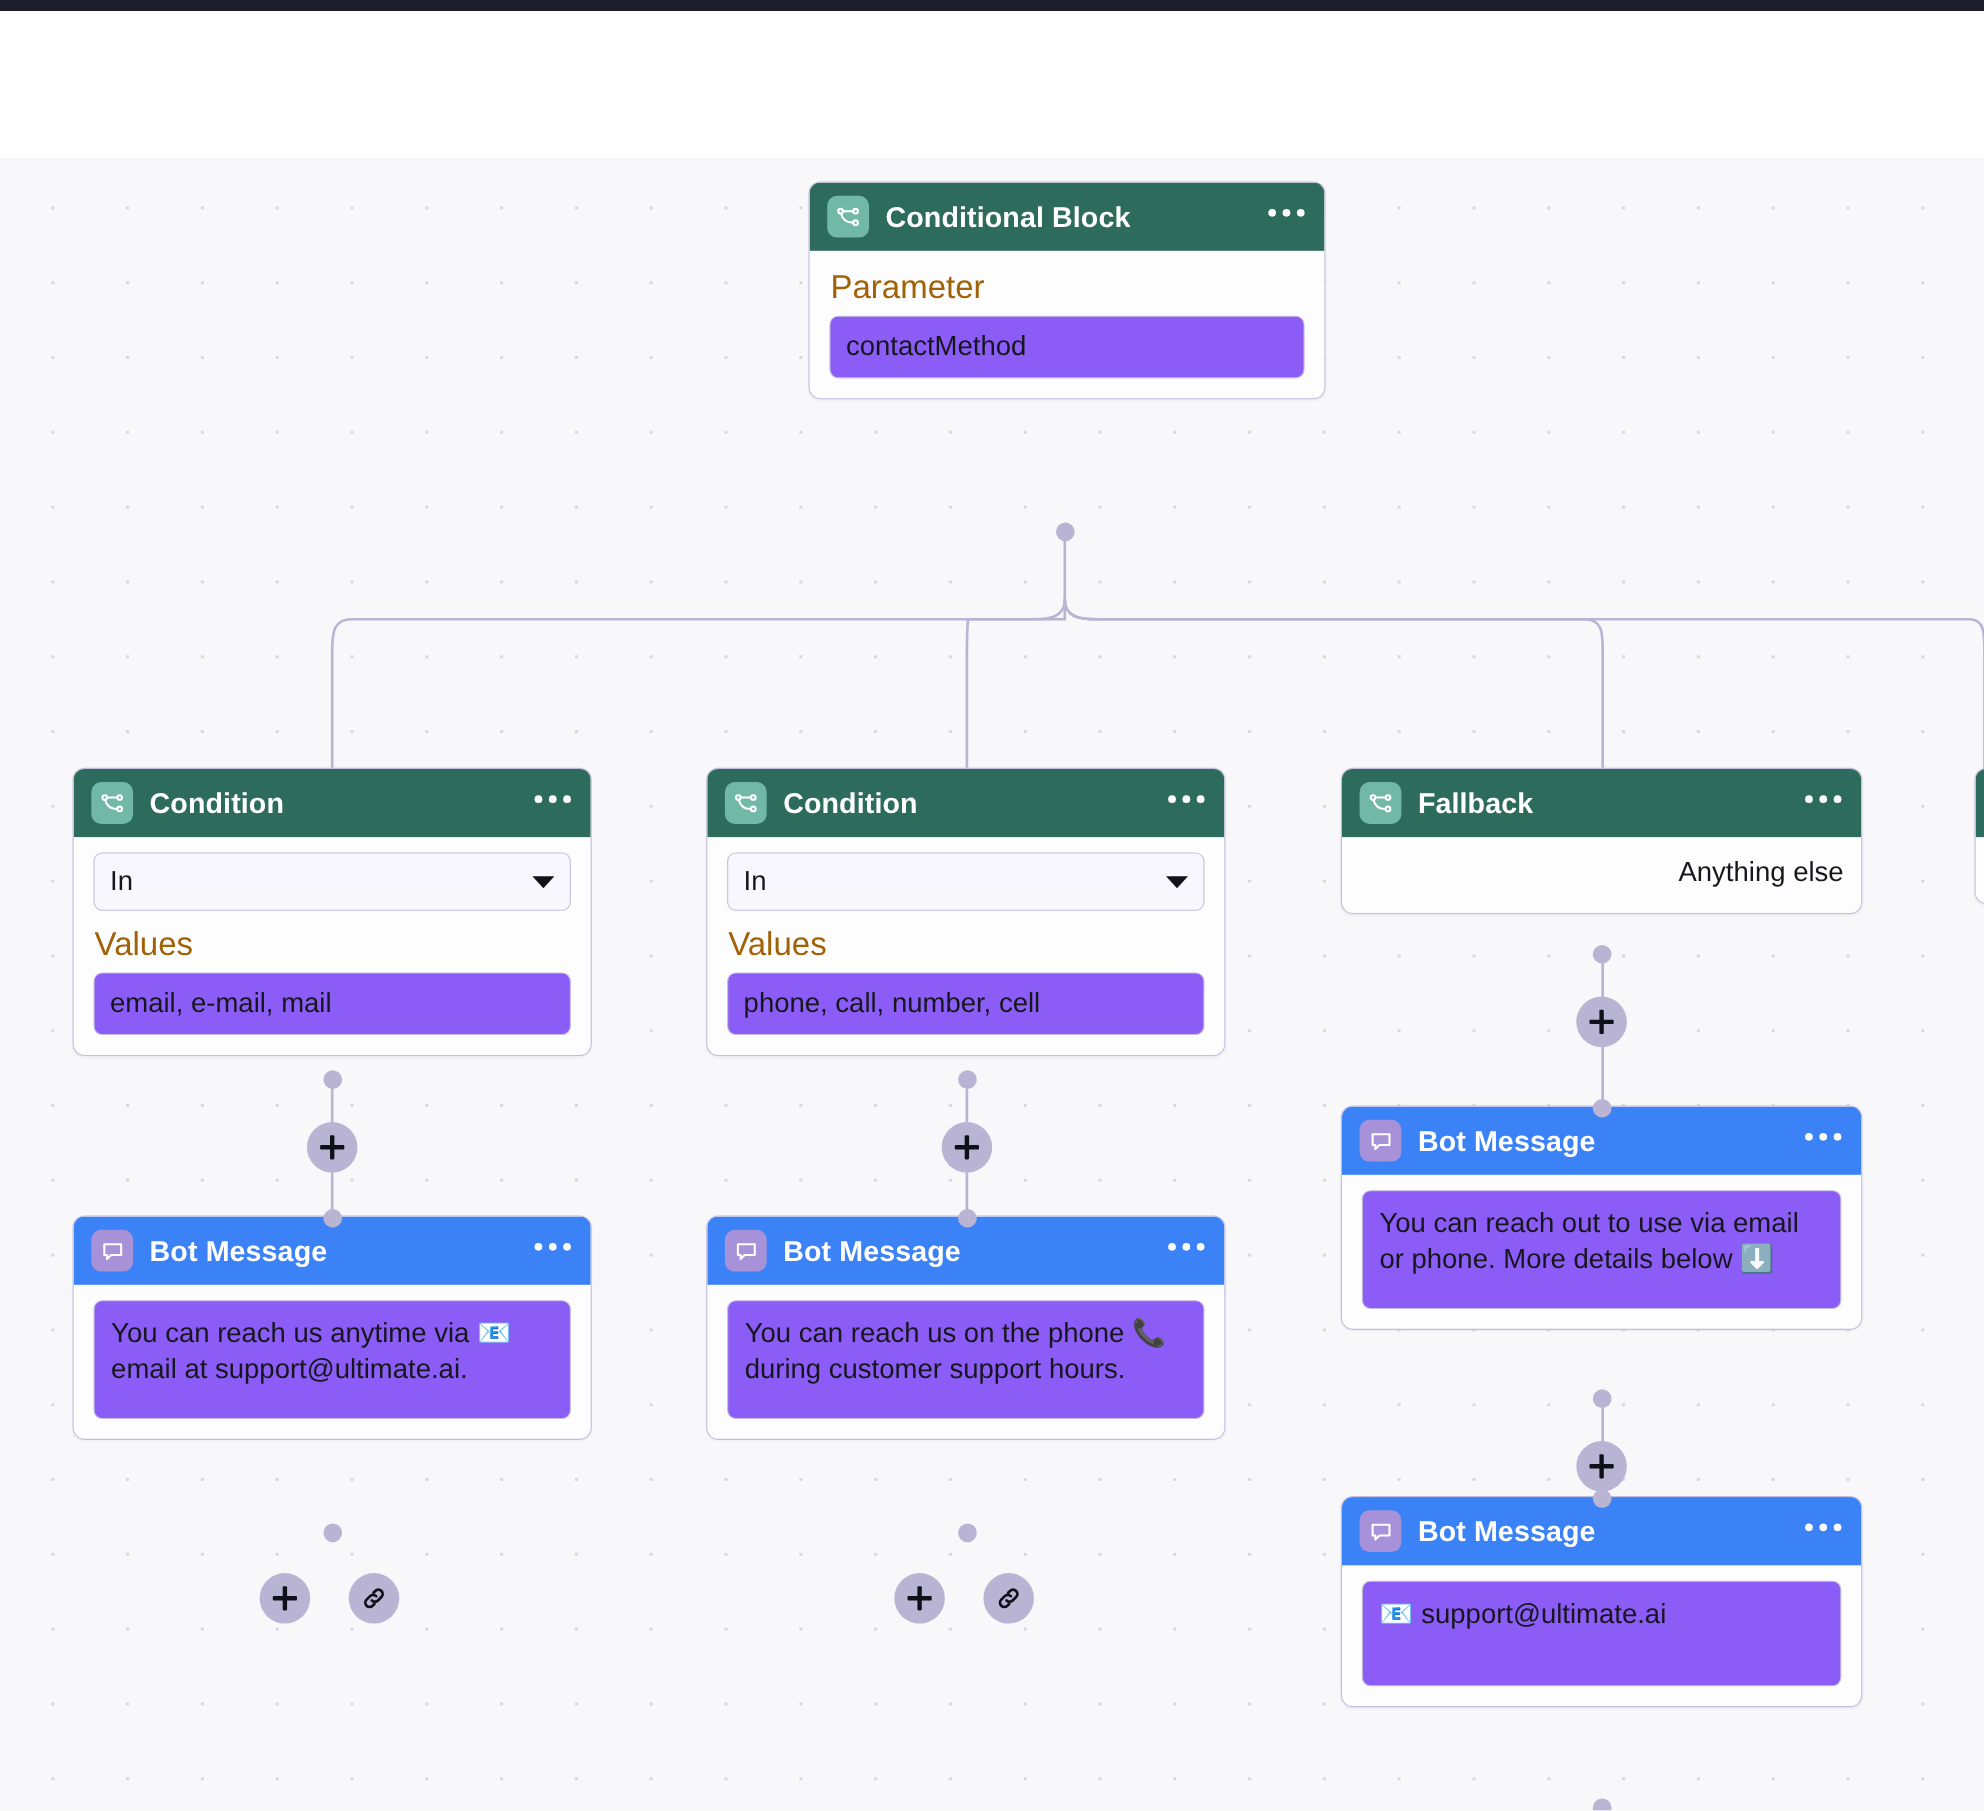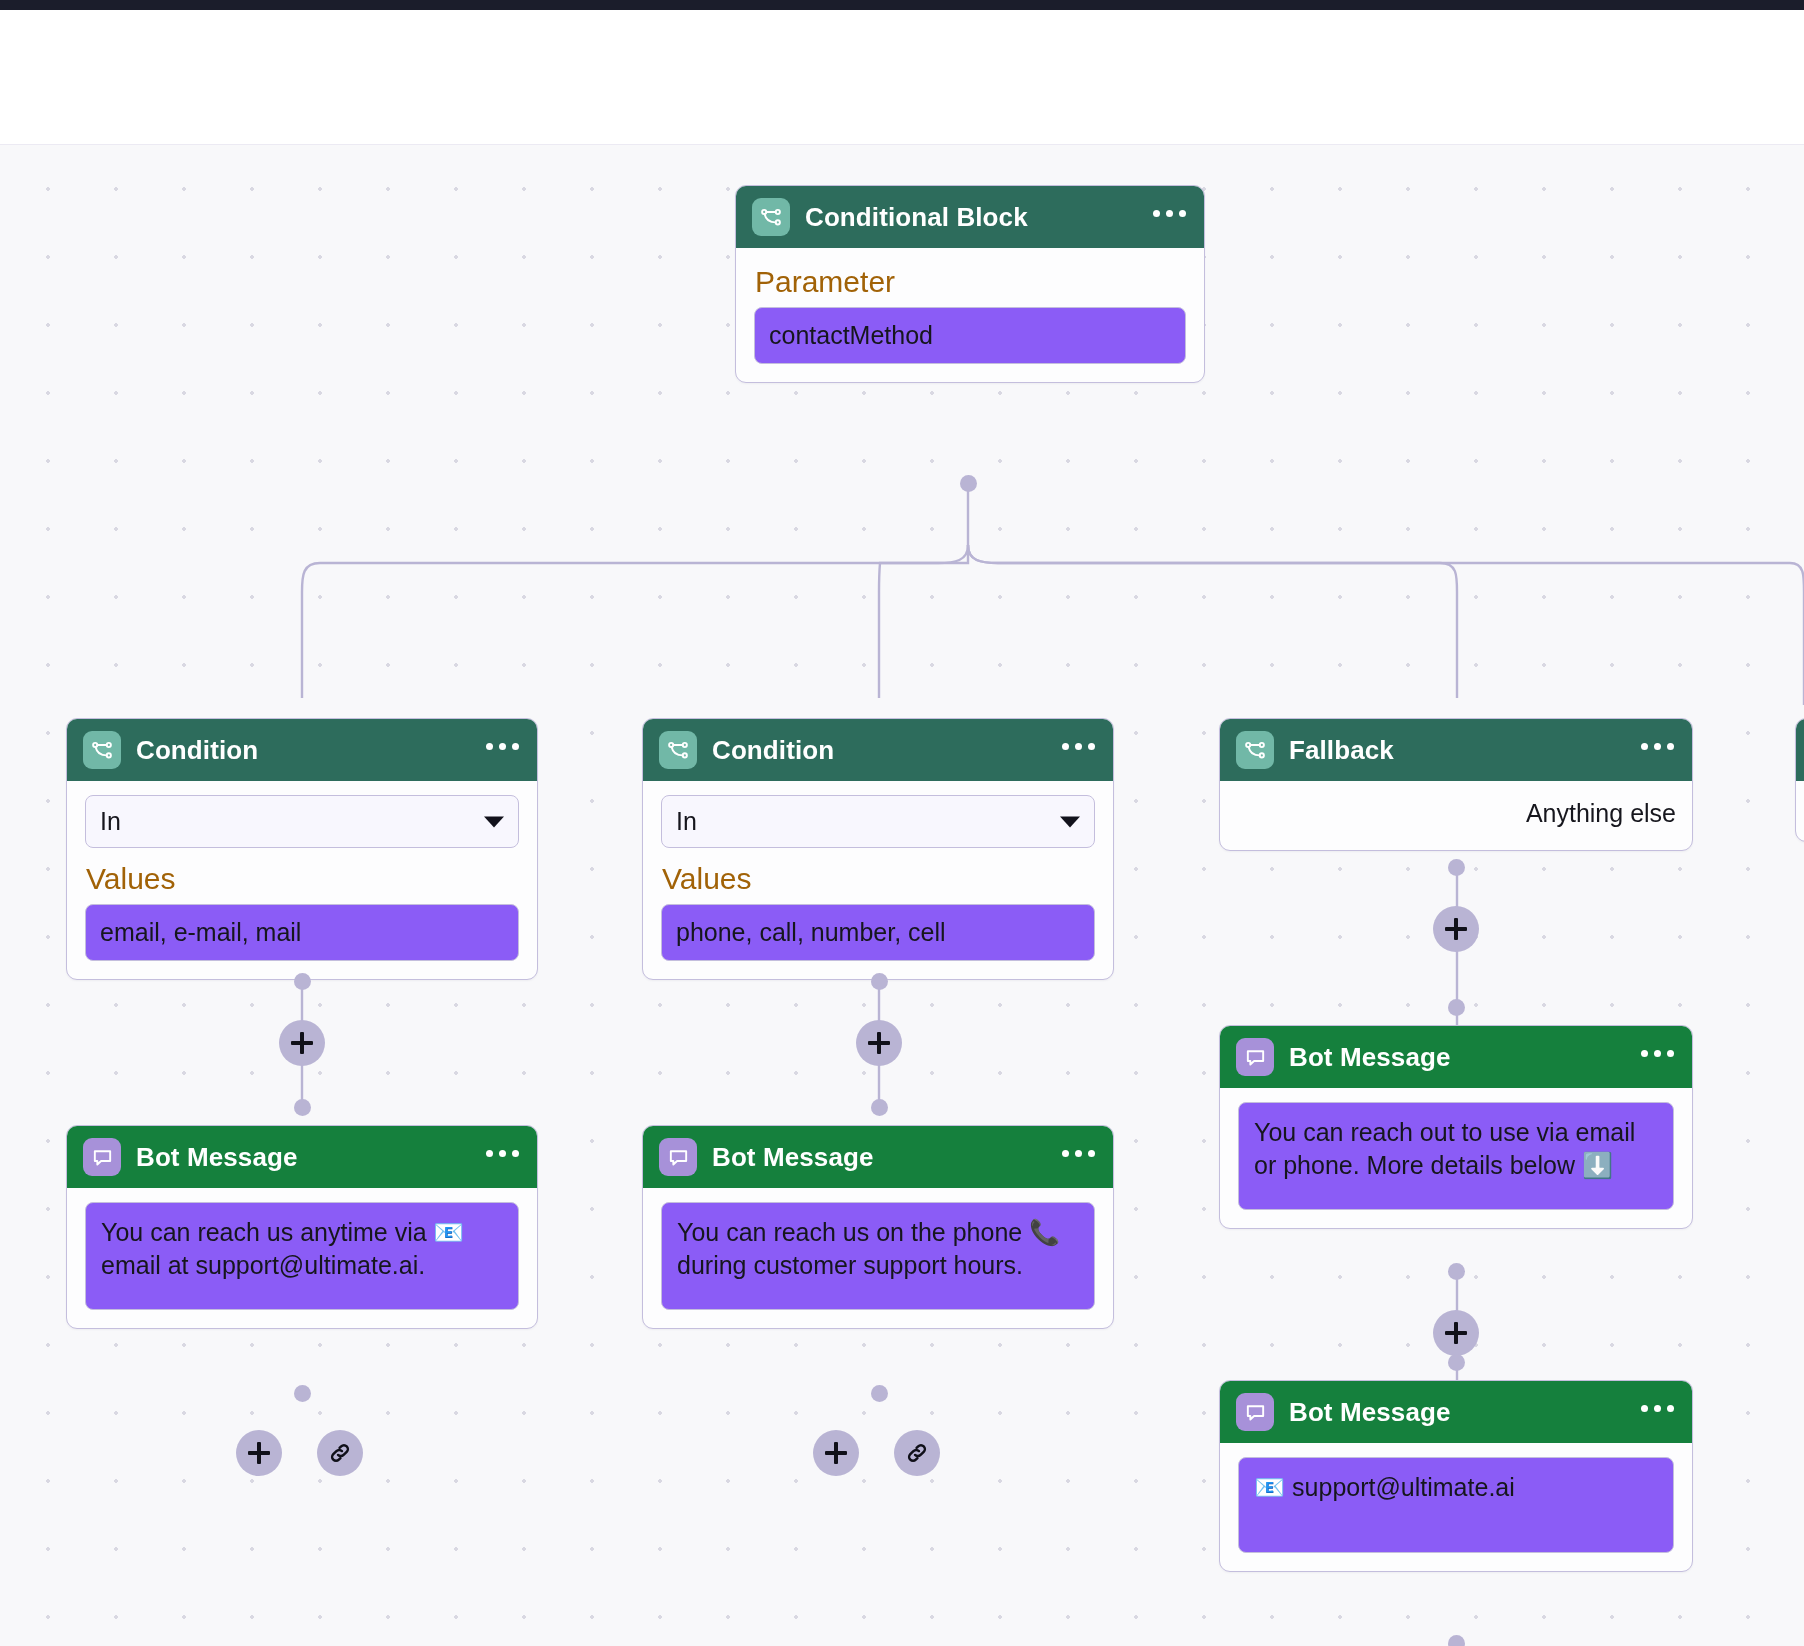--- a/index.html
+++ b/index.html
@@ -61,31 +61,30 @@
 
   
   .node {
     position: absolute;
     background: #fdfdfe;
     border: 1.5px solid #c4bedd;
     border-radius: 11px;
     box-sizing: border-box;
     box-shadow: 0 1px 2px rgba(40,30,80,.05);
     overflow: hidden;
-    margin-top: 20px;
   }
   .node-head {
     display: flex;
     align-items: center;
     height: 62px;
     padding: 0 18px 0 16px;
     box-sizing: border-box;
   }
   .node-head.green { background: #2d6c5c; }
-  .node-head.purple { background: #15803d; }
+  .node-head.purple { background: #3b82f6; }
 
   .head-icon {
     width: 38px;
     height: 38px;
     border-radius: 9px;
     flex: 0 0 38px;
     display: flex;
     align-items: center;
     justify-content: center;
   }

